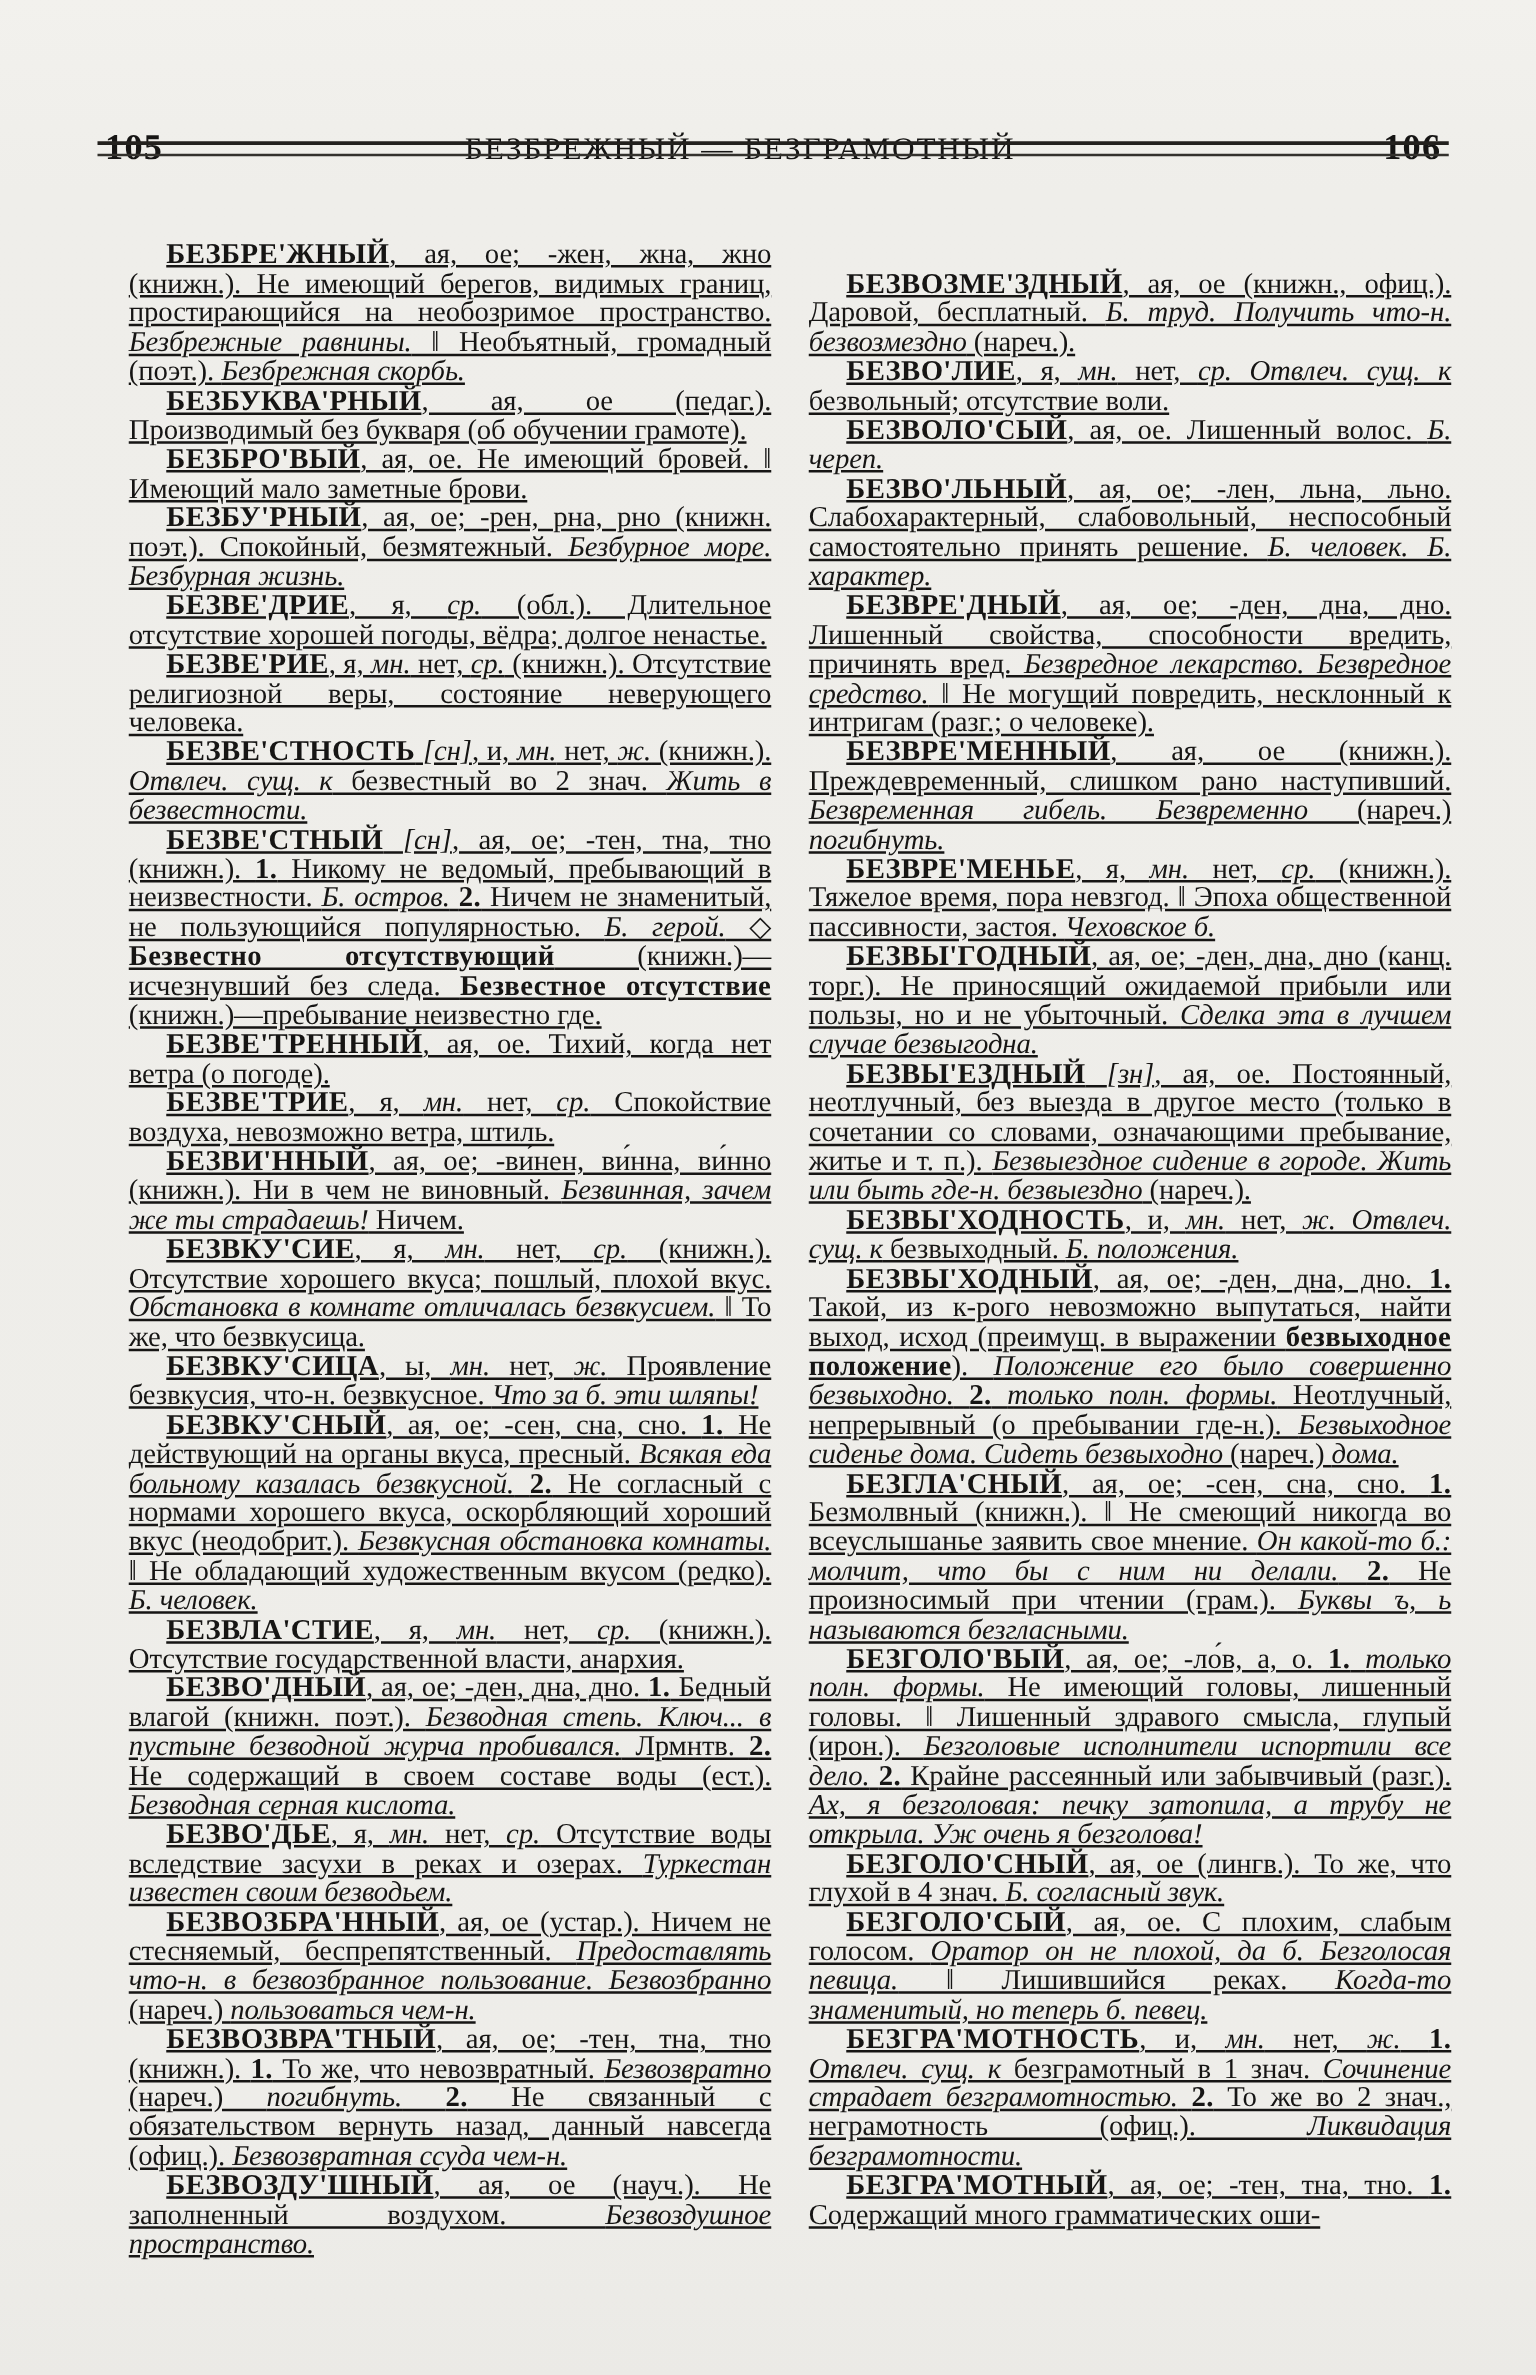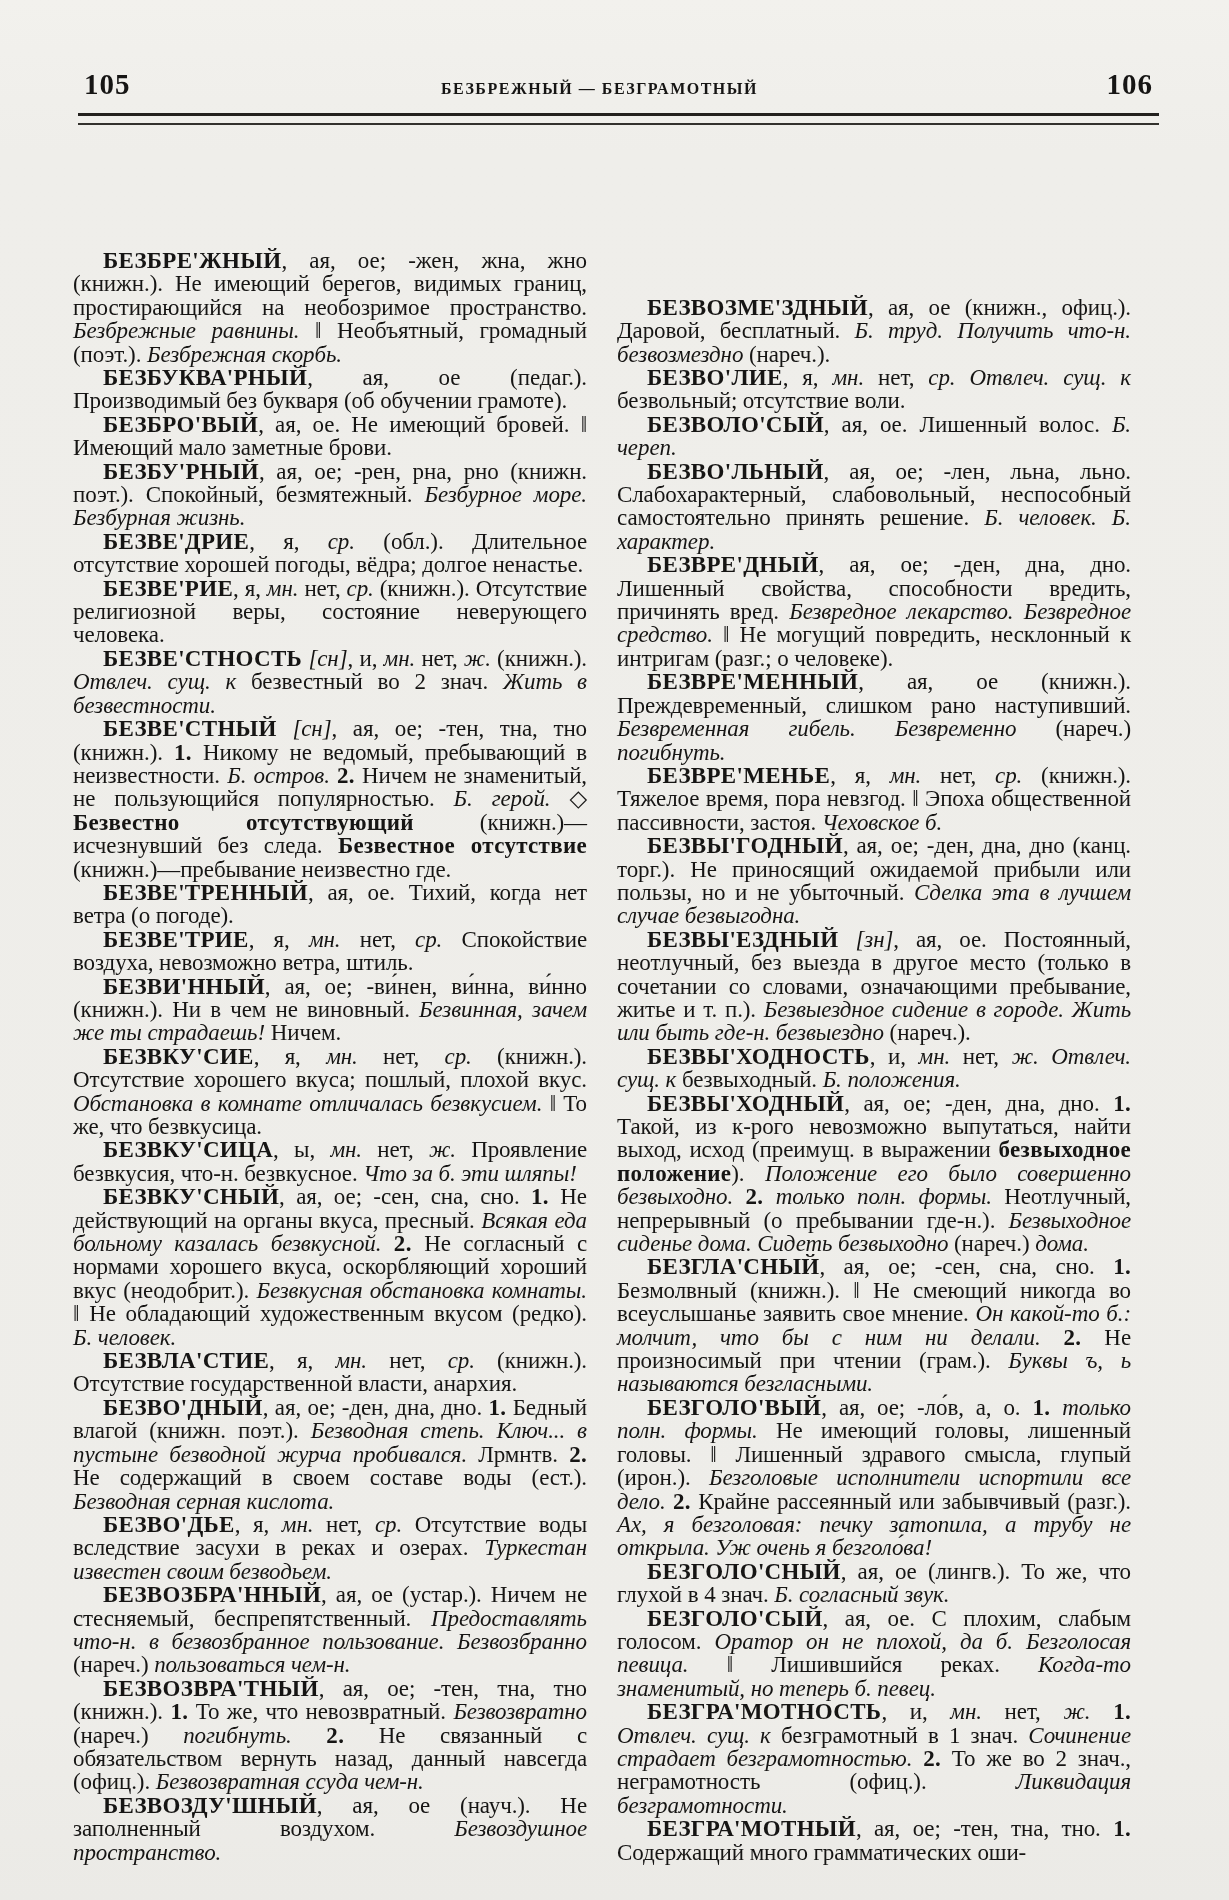--- a/index.html
+++ b/index.html
@@ -12,35 +12,36 @@
   }
   .page{
     position:relative;width:1229px;height:1900px;
     background:linear-gradient(180deg,#f2f1ed 0%,#efeeea 8%,#eeede9 90%,#ebeae6 100%);
   }
   .page-header{
     position:absolute;top:68px;left:84px;right:76px;
     display:flex;justify-content:space-between;align-items:baseline;
   }
   .page-num{
-    font-weight:bold;font-size:29px;letter-spacing:1px;
+    font-weight:bold;font-size:29px;letter-spacing:1px;margin-top:34px;
   }
   .running-head{
-    font-weight:bold;font-size:16px;letter-spacing:1.5px;
+    font-weight:normal;font-size:25px;letter-spacing:1.5px;
     transform:translateX(-6%);
   }
   .double-rule{
     position:absolute;top:113px;left:78px;right:70px;height:7px;
     border-top:3px solid #23211e;
     border-bottom:2px solid #33312d;
   }
   .columns{
-    position:absolute;top:134px;left:73px;
-    display:flex;align-items:flex-end;
+    position:absolute;top:134px;left:103px;
+    display:flex;align-items:center;
     min-height:1730px;
+    text-decoration:underline;
   }
   .col{
     width:514px;
     font-size:23px;line-height:23.4px;
     text-align:justify;
     letter-spacing:-0.1px;
   }
   .col-divider{
     width:0;margin-left:12px;margin-right:0;
     border-left:2px solid #2a2824;

